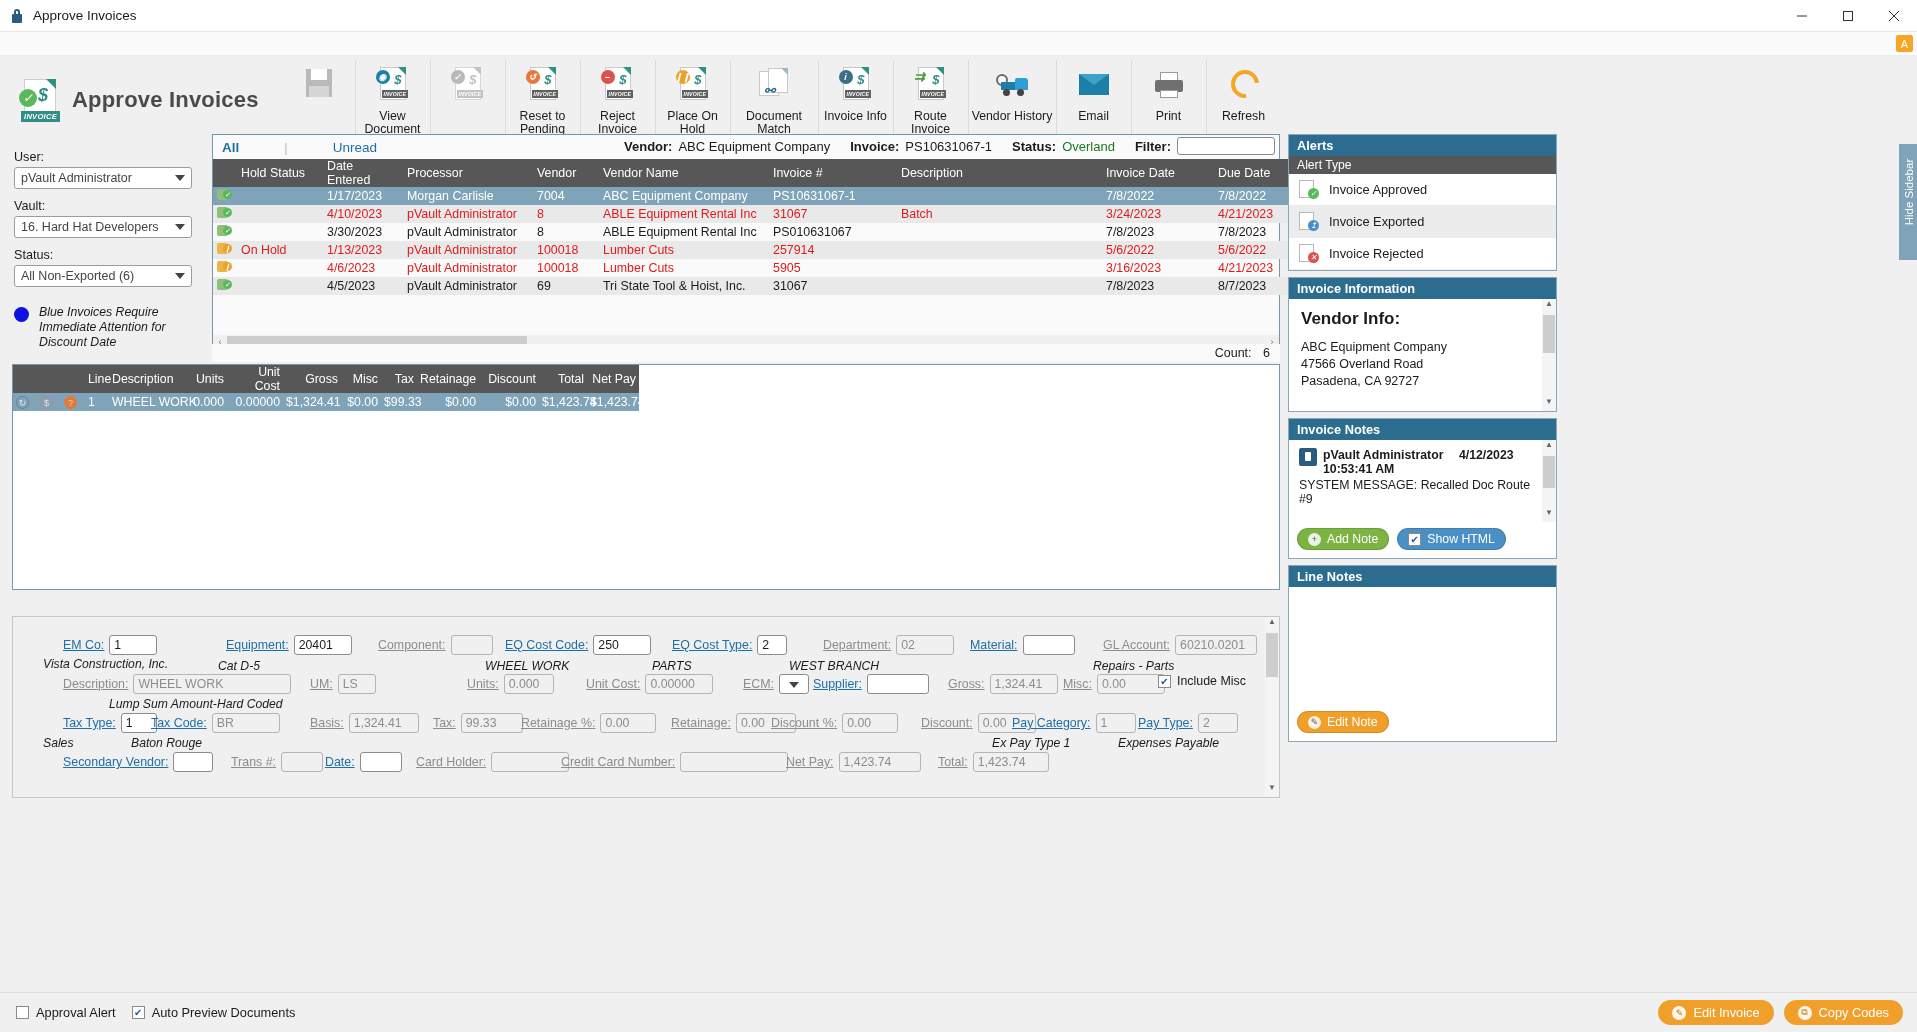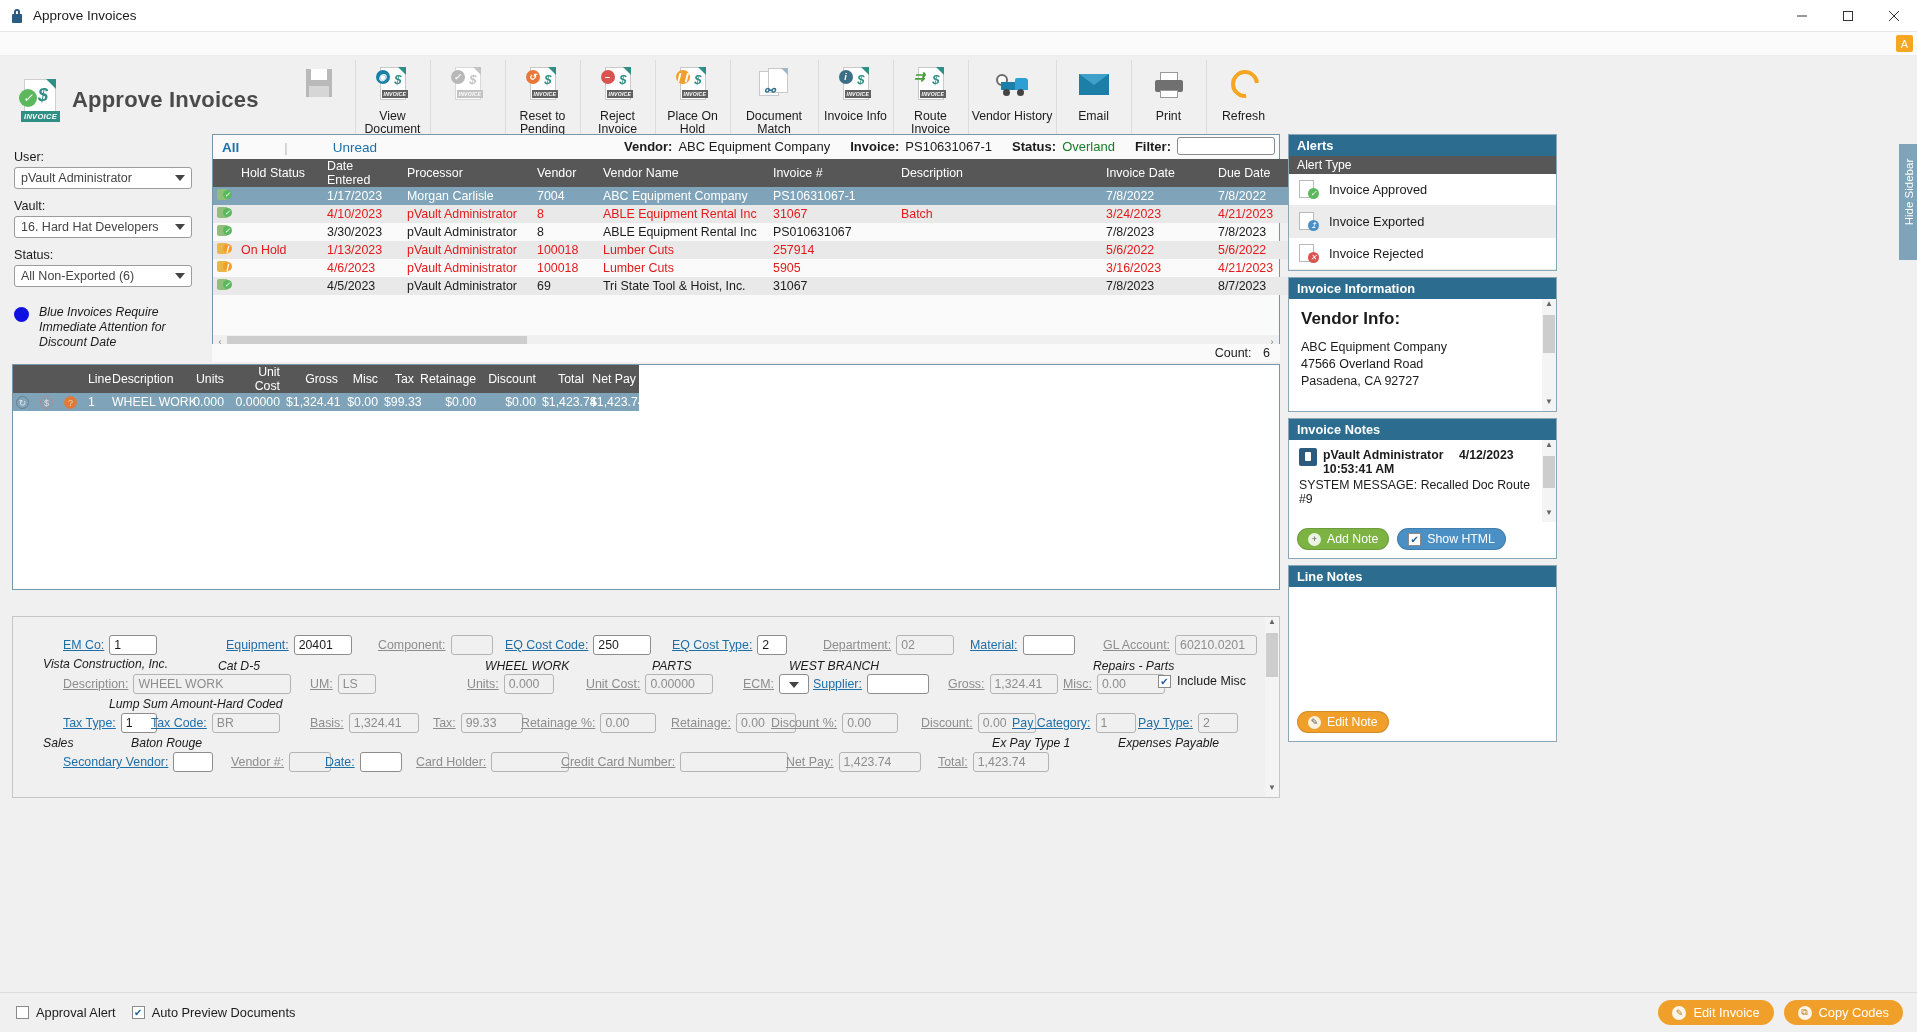--- a/index.html
+++ b/index.html
@@ -758,21 +758,21 @@
       <span class="inp ro" style="width:40px">2</span>
     </div>
     <div class="sub" style="left:1105px; top:119px">Expenses Payable</div>
 
     <div class="fld" style="left:30px; top:135px">
       <span class="cap link">Secondary Vendor:</span>
       <span class="inp" style="width:40px"></span>
     </div>
 
     <div class="fld" style="left:198px; top:135px">
-      <span class="cap dis">Vendor #:</span>
+      <span class="cap dis">Trans #:</span>
       <span class="inp ro" style="width:42px"></span>
     </div>
 
     <div class="fld" style="left:292px; top:135px">
       <span class="cap link">Date:</span>
       <span class="inp" style="width:42px"></span>
     </div>
 
     <div class="fld" style="left:383px; top:135px">
       <span class="cap dis">Card Holder:</span>

